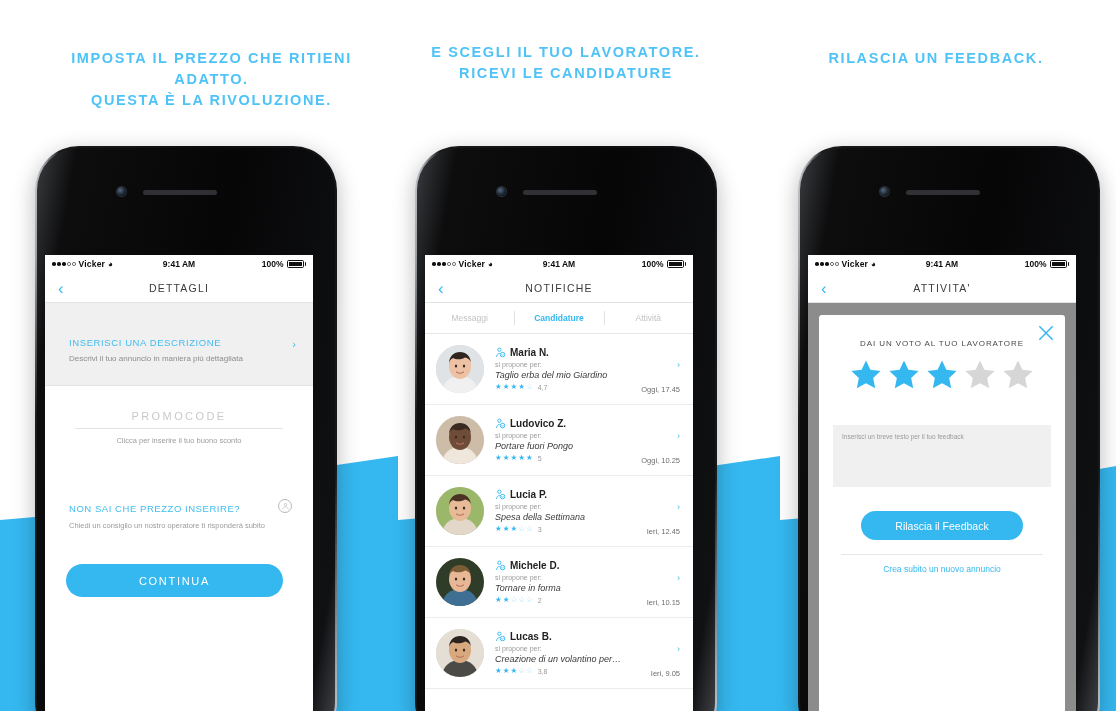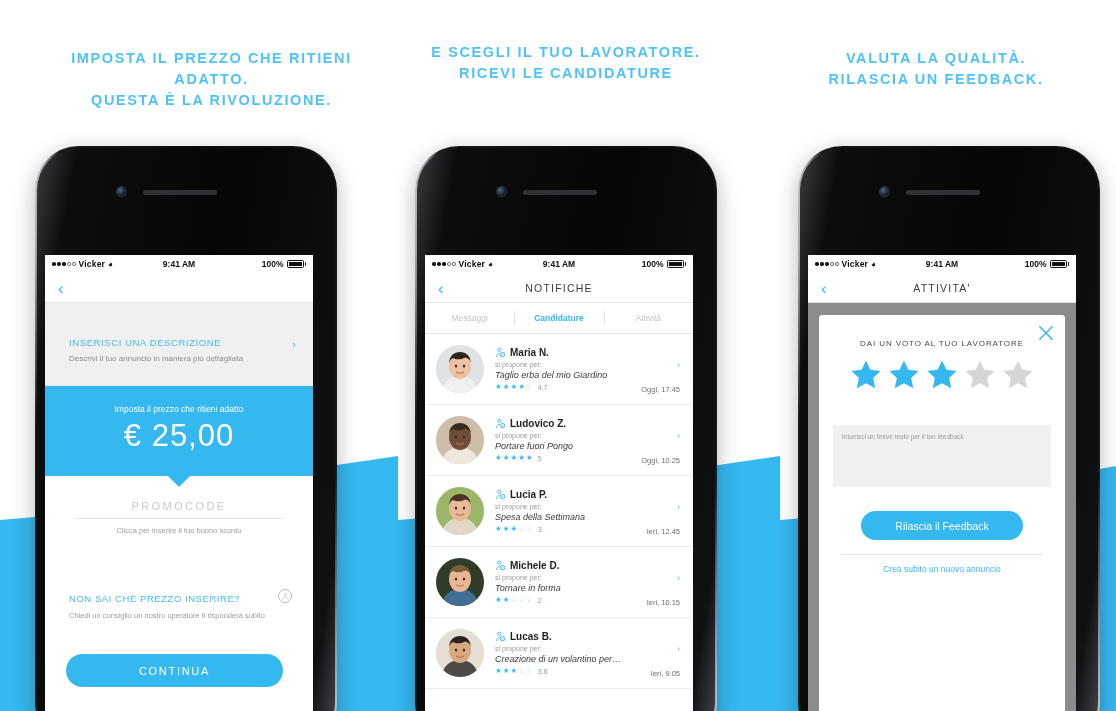--- a/index.html
+++ b/index.html
@@ -231,21 +231,20 @@
   <div class="headings">
     <div class="heading h1">
       <div>IMPOSTA IL PREZZO CHE RITIENI ADATTO.</div>
       <div>QUESTA È LA RIVOLUZIONE.</div>
     </div>
     <div class="heading h2">
       <div>E SCEGLI IL TUO LAVORATORE.</div>
       <div>RICEVI LE CANDIDATURE</div>
     </div>
     <div class="heading h3">
-      <div>VALUTA LA QUALITÀ.</div>
       <div>RILASCIA UN FEEDBACK.</div>
     </div>
   </div>
 
   <div class="phone phone1">
     <div class="phone-top">
       <div class="cam"></div>
       <div class="speaker"></div>
     </div>
     <div class="home-btn"></div>
@@ -268,33 +267,29 @@
           <span>100%</span>
           <span class="batt">
               <i></i>
             </span>
           <span class="batt-tip"></span>
         </div>
       </div>
 
       <div class="navbar">
         <div class="nav-back">‹</div>
+        <div class="nav-title">DETTAGLI</div>
       </div>
 
       <div class="s1-desc-block">
         <div class="s1-desc-title">INSERISCI UNA DESCRIZIONE</div>
         <div class="s1-desc-sub">Descrivi il tuo annuncio in maniera più dettagliata</div>
         <div class="s1-chev">›</div>
       </div>
 
-      <div class="s1-price">
-        <div class="s1-price-label">Imposta il prezzo che ritieni adatto</div>
-        <div class="s1-price-value">€ 25,00</div>
-        <div class="s1-notch"></div>
-      </div>
 
       <div class="s1-promo">
         <div class="s1-promo-title">PROMOCODE</div>
         <div class="s1-promo-rule"></div>
         <div class="s1-promo-sub">Clicca per inserire il tuo buono sconto</div>
       </div>
 
       <div class="s1-help">
         <div class="s1-help-title">NON SAI CHE PREZZO INSERIRE?</div>
         <div class="s1-help-sub">Chiedi un consiglio un nostro operatore ti risponderà subito</div>

